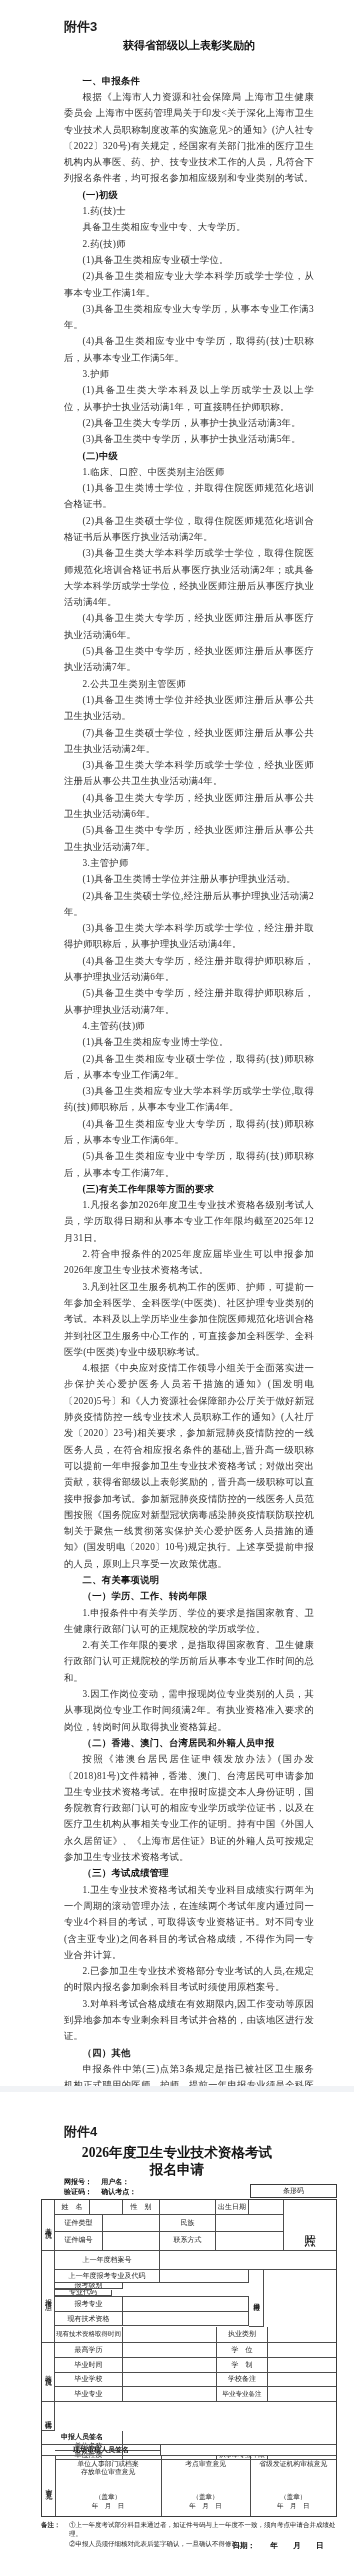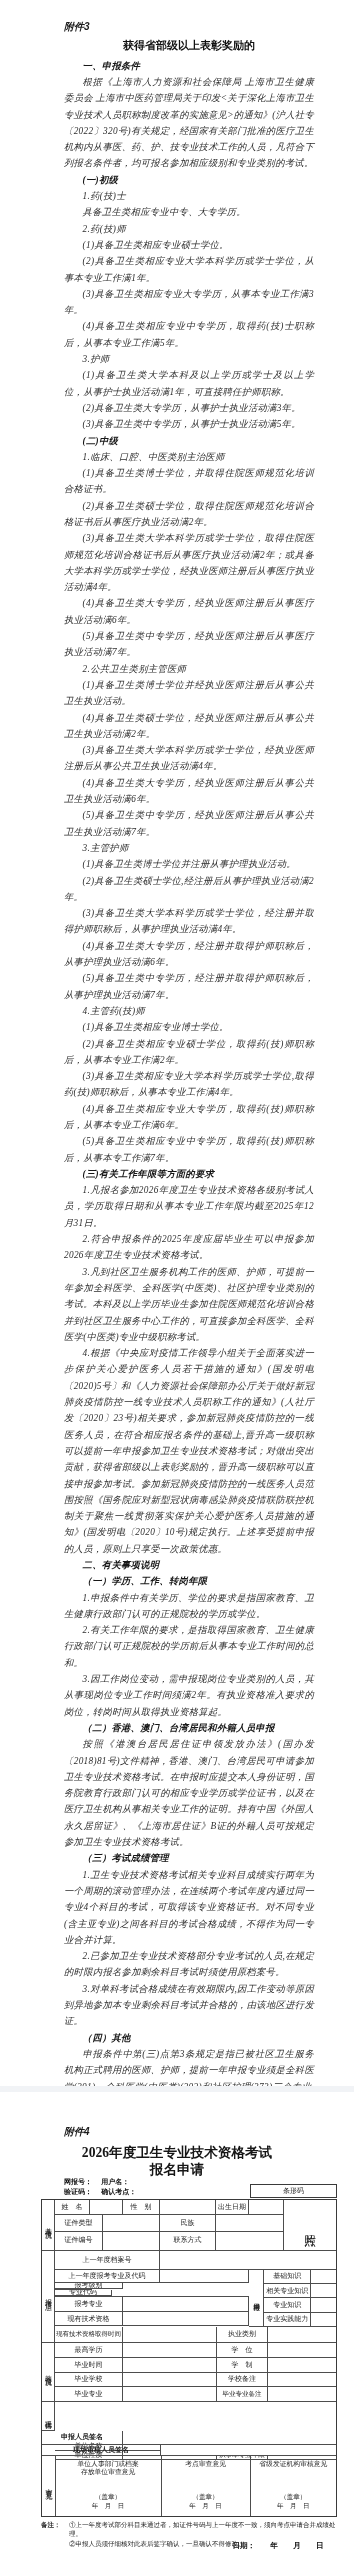--- a/index.html
+++ b/index.html
@@ -1,25 +1,25 @@
 <!DOCTYPE html>
 <html style="font-size:8.7px"><head>
 <meta charset="utf-8">
 <style>
   html,body{margin:0;padding:0;background:#ffffff;}
   #canvas{position:relative;width:354px;height:2576px;background:#ffffff;overflow:hidden;
           font-family:"Liberation Serif","DejaVu Serif",serif;color:#2b2b2b;}
   
   #att3{position:absolute;top:0;left:0;width:354px;height:2086px;overflow:hidden;background:#fff;
         box-sizing:border-box;padding:21px 40px 0 64px;}
-  .att-label{font-family:"Liberation Sans","DejaVu Sans",sans-serif;font-weight:600;font-size:10px;
-             line-height:12px;color:#1c1c1c;font-style:italic;}
+  .att-label{font-family:"Liberation Sans","DejaVu Sans",sans-serif;font-weight:600;font-size:13px;
+             line-height:12px;color:#1c1c1c;}
   #att3-title{font-family:"Liberation Sans","DejaVu Sans",sans-serif;font-weight:700;font-size:11px;
               line-height:15.3px;text-align:center;margin-top:5.4px;color:#111;}
-  #att3-body{margin-top:4px;font-style:italic;}
+  #att3-body{margin-top:19px;}
   .para{margin:0;font-size:9.3px;line-height:16.3px;text-align:justify;text-indent:2em;
         letter-spacing:0.3px;color:#2e2e2e;}
   .para.bold{font-weight:700;color:#171717;}
   
   #page-sep{position:absolute;left:0;top:2086px;width:354px;height:6px;}
   
   #att4{position:absolute;top:2092px;left:0;width:354px;height:484px;background:#fff;box-sizing:border-box;}
   #att4-label{position:absolute;left:64px;top:34px;}
   #att4-title1{position:absolute;left:0;top:52px;width:354px;text-align:center;
                font-size:13.6px;line-height:17.4px;font-weight:700;color:#161616;}
@@ -82,21 +82,21 @@
         <p class="para">(3)具备卫生类中专学历，从事护士执业活动满5年。</p>
         <p class="para bold">(二)中级</p>
         <p class="para">1.临床、口腔、中医类别主治医师</p>
         <p class="para">(1)具备卫生类博士学位，并取得住院医师规范化培训合格证书。</p>
         <p class="para">(2)具备卫生类硕士学位，取得住院医师规范化培训合格证书后从事医疗执业活动满2年。</p>
         <p class="para">(3)具备卫生类大学本科学历或学士学位，取得住院医师规范化培训合格证书后从事医疗执业活动满2年；或具备大学本科学历或学士学位，经执业医师注册后从事医疗执业活动满4年。</p>
         <p class="para">(4)具备卫生类大专学历，经执业医师注册后从事医疗执业活动满6年。</p>
         <p class="para">(5)具备卫生类中专学历，经执业医师注册后从事医疗执业活动满7年。</p>
         <p class="para">2.公共卫生类别主管医师</p>
         <p class="para">(1)具备卫生类博士学位并经执业医师注册后从事公共卫生执业活动。</p>
-        <p class="para">(4)具备卫生类硕士学位，经执业医师注册后从事公共卫生执业活动满2年。</p>
+        <p class="para">(7)具备卫生类硕士学位，经执业医师注册后从事公共卫生执业活动满2年。</p>
         <p class="para">(3)具备卫生类大学本科学历或学士学位，经执业医师注册后从事公共卫生执业活动满4年。</p>
         <p class="para">(4)具备卫生类大专学历，经执业医师注册后从事公共卫生执业活动满6年。</p>
         <p class="para">(5)具备卫生类中专学历，经执业医师注册后从事公共卫生执业活动满7年。</p>
         <p class="para">3.主管护师</p>
         <p class="para">(1)具备卫生类博士学位并注册从事护理执业活动。</p>
         <p class="para">(2)具备卫生类硕士学位,经注册后从事护理执业活动满2年。</p>
         <p class="para">(3)具备卫生类大学本科学历或学士学位，经注册并取得护师职称后，从事护理执业活动满4年。</p>
         <p class="para">(4)具备卫生类大专学历，经注册并取得护师职称后，从事护理执业活动满6年。</p>
         <p class="para">(5)具备卫生类中专学历，经注册并取得护师职称后，从事护理执业活动满7年。</p>
         <p class="para">4.主管药(技)师</p>
@@ -197,38 +197,20 @@
               <div class="frow" style="height:15.3px;">
                 <div class="fc" style="width:68px;">报考专业</div>
                 <div class="fc blank" style="flex:1;"></div>
               </div>
               <div class="frow" style="height:14px;">
                 <div class="fc" style="width:68px;">现有技术资格</div>
                 <div class="fc blank" style="flex:1;"></div>
               </div>
             </div>
             <div class="fc vtext vtight" style="width:15.3px;">报考科目</div>
-            <div class="fcol" style="flex:1;">
-              <div class="frow" style="flex:1;">
-                <div class="fc" style="width:47px;">基础知识</div>
-                <div class="fc blank er" style="flex:1;"></div>
-              </div>
-              <div class="frow" style="flex:1;">
-                <div class="fc" style="width:47px;">相关专业知识</div>
-                <div class="fc blank er" style="flex:1;"></div>
-              </div>
-              <div class="frow" style="flex:1;">
-                <div class="fc" style="width:47px;">专业知识</div>
-                <div class="fc blank er" style="flex:1;"></div>
-              </div>
-              <div class="frow" style="flex:1;">
-                <div class="fc" style="width:47px;">专业实践能力</div>
-                <div class="fc blank er" style="flex:1;"></div>
-              </div>
-            </div>
           </div>
           <div class="frow" style="height:16.3px;">
             <div class="fc" style="width:68px;font-size:6.5px;">现有技术资格取得时间</div>
             <div class="fc blank" style="width:94px;"></div>
             <div class="fc" style="width:51px;">执业类别</div>
             <div class="fc blank er" style="flex:1;"></div>
           </div>
         </div>
       </div>
 

